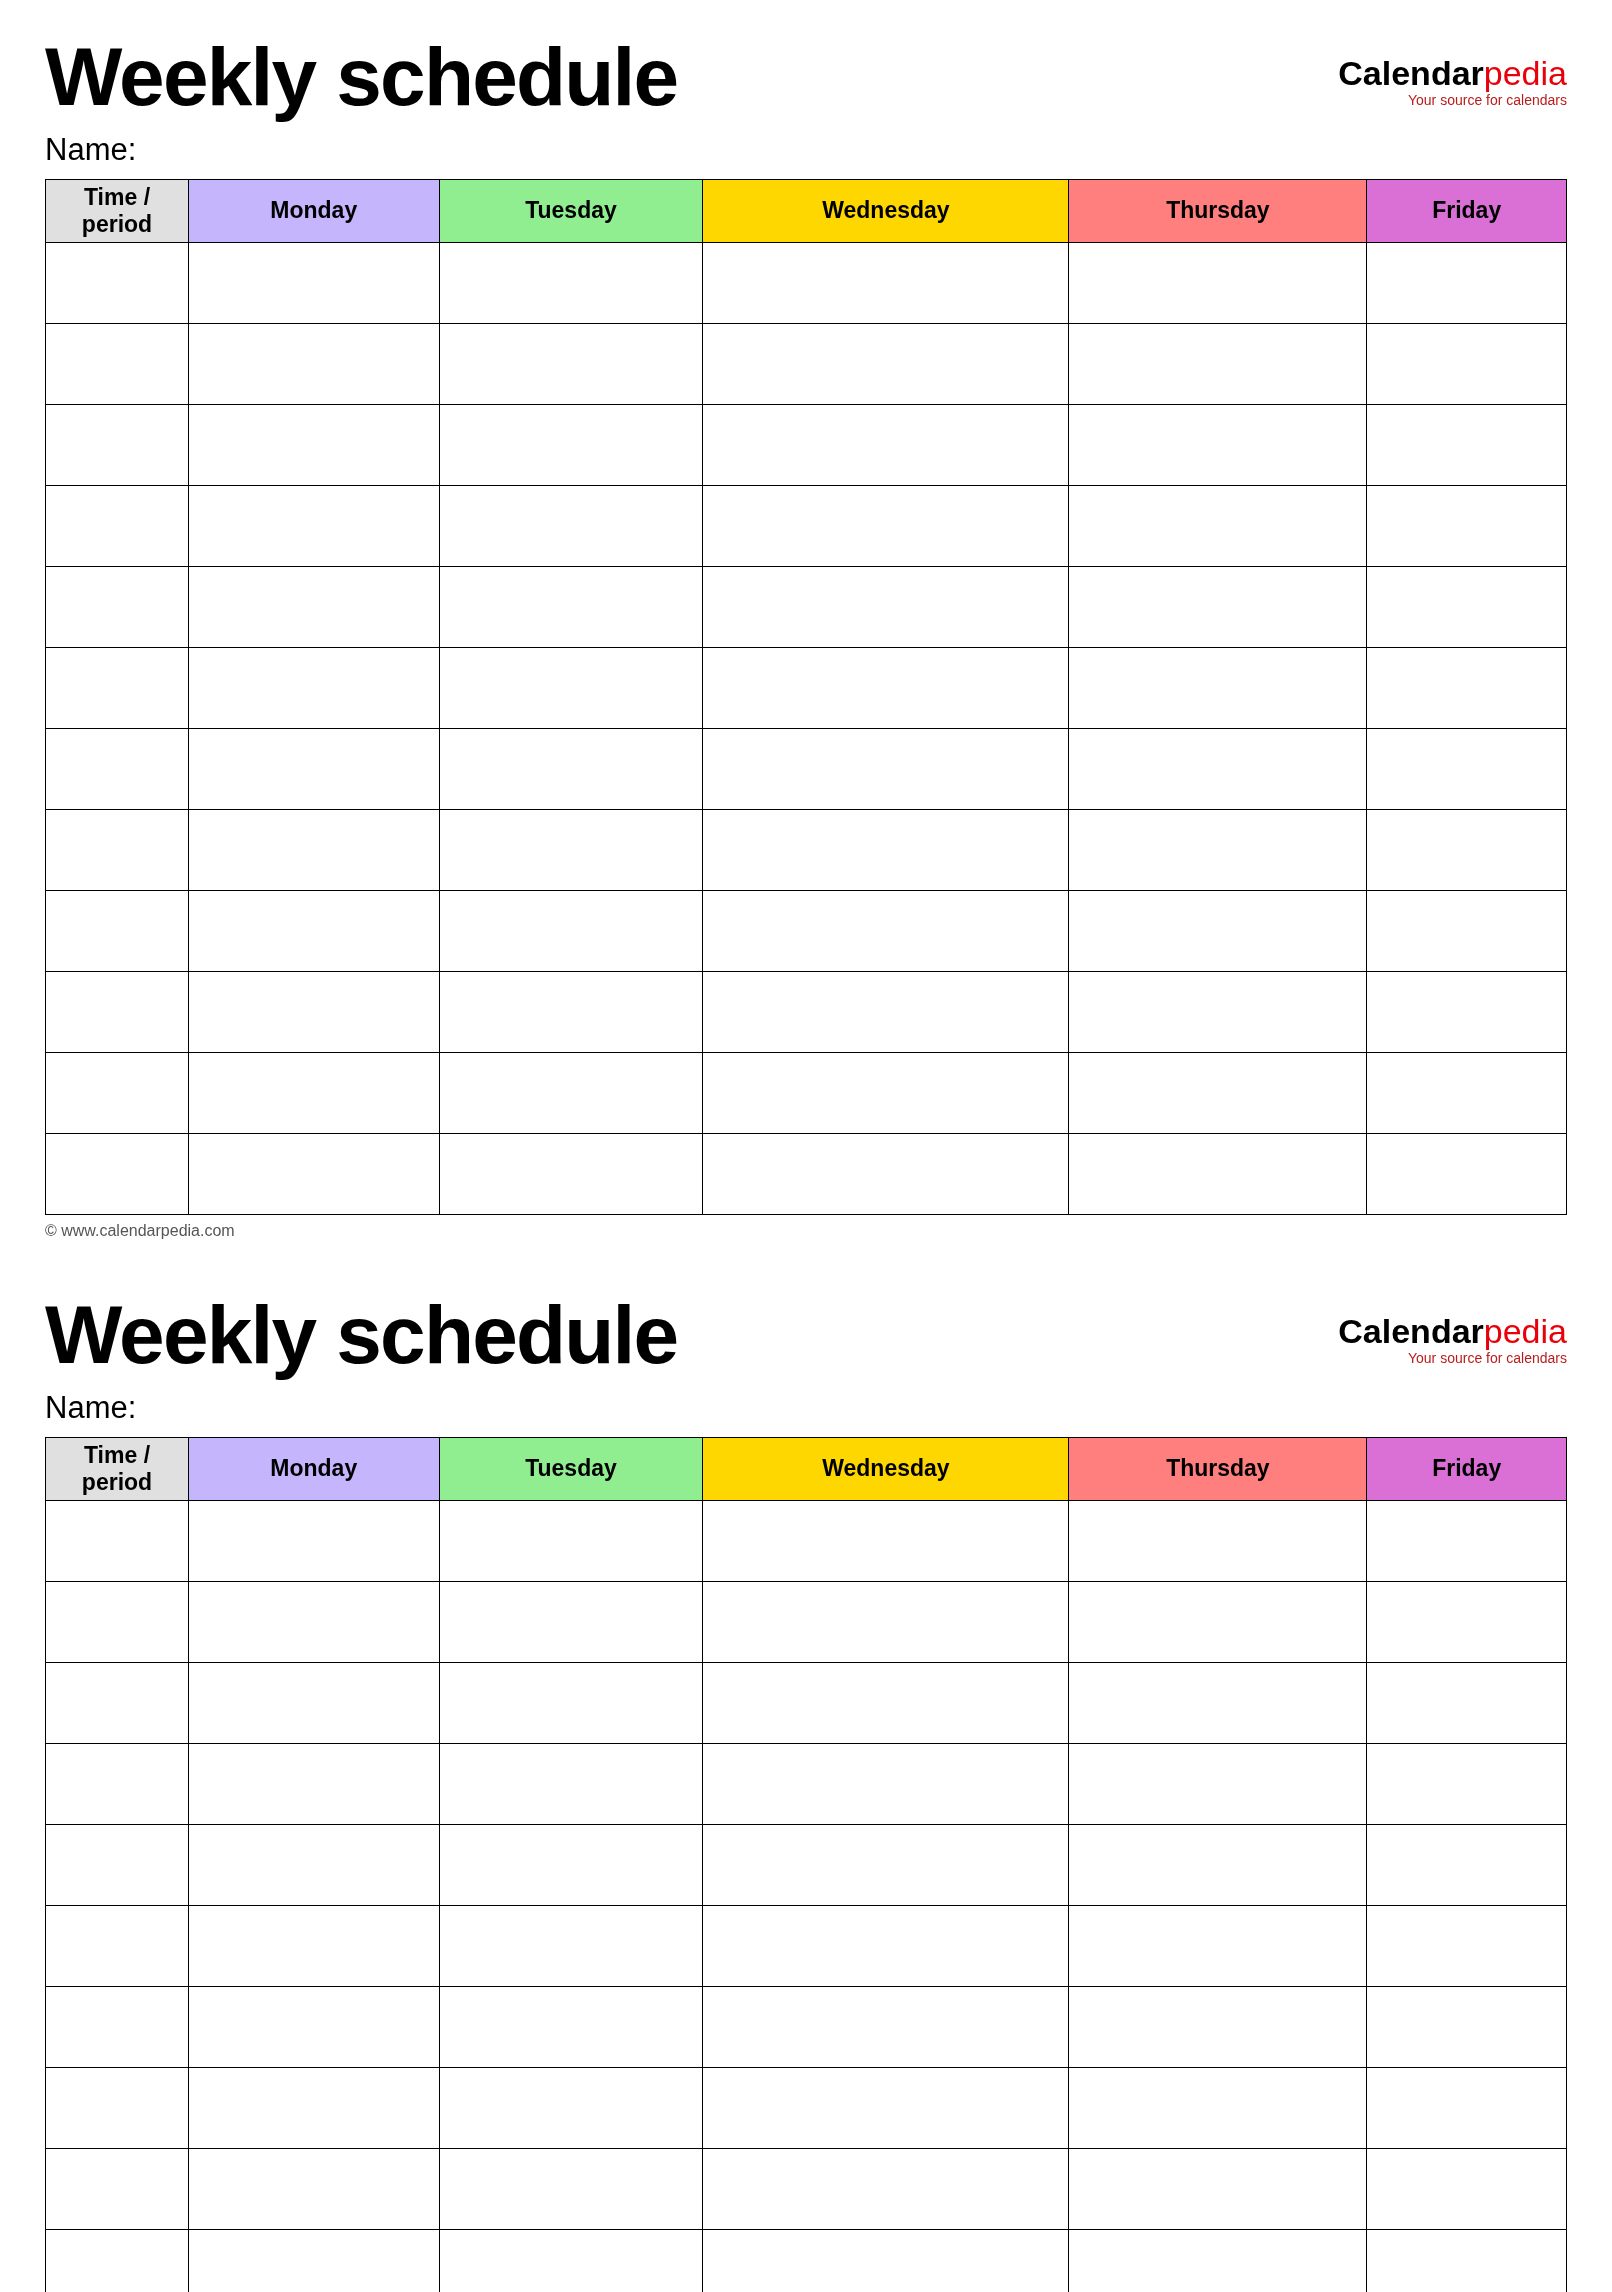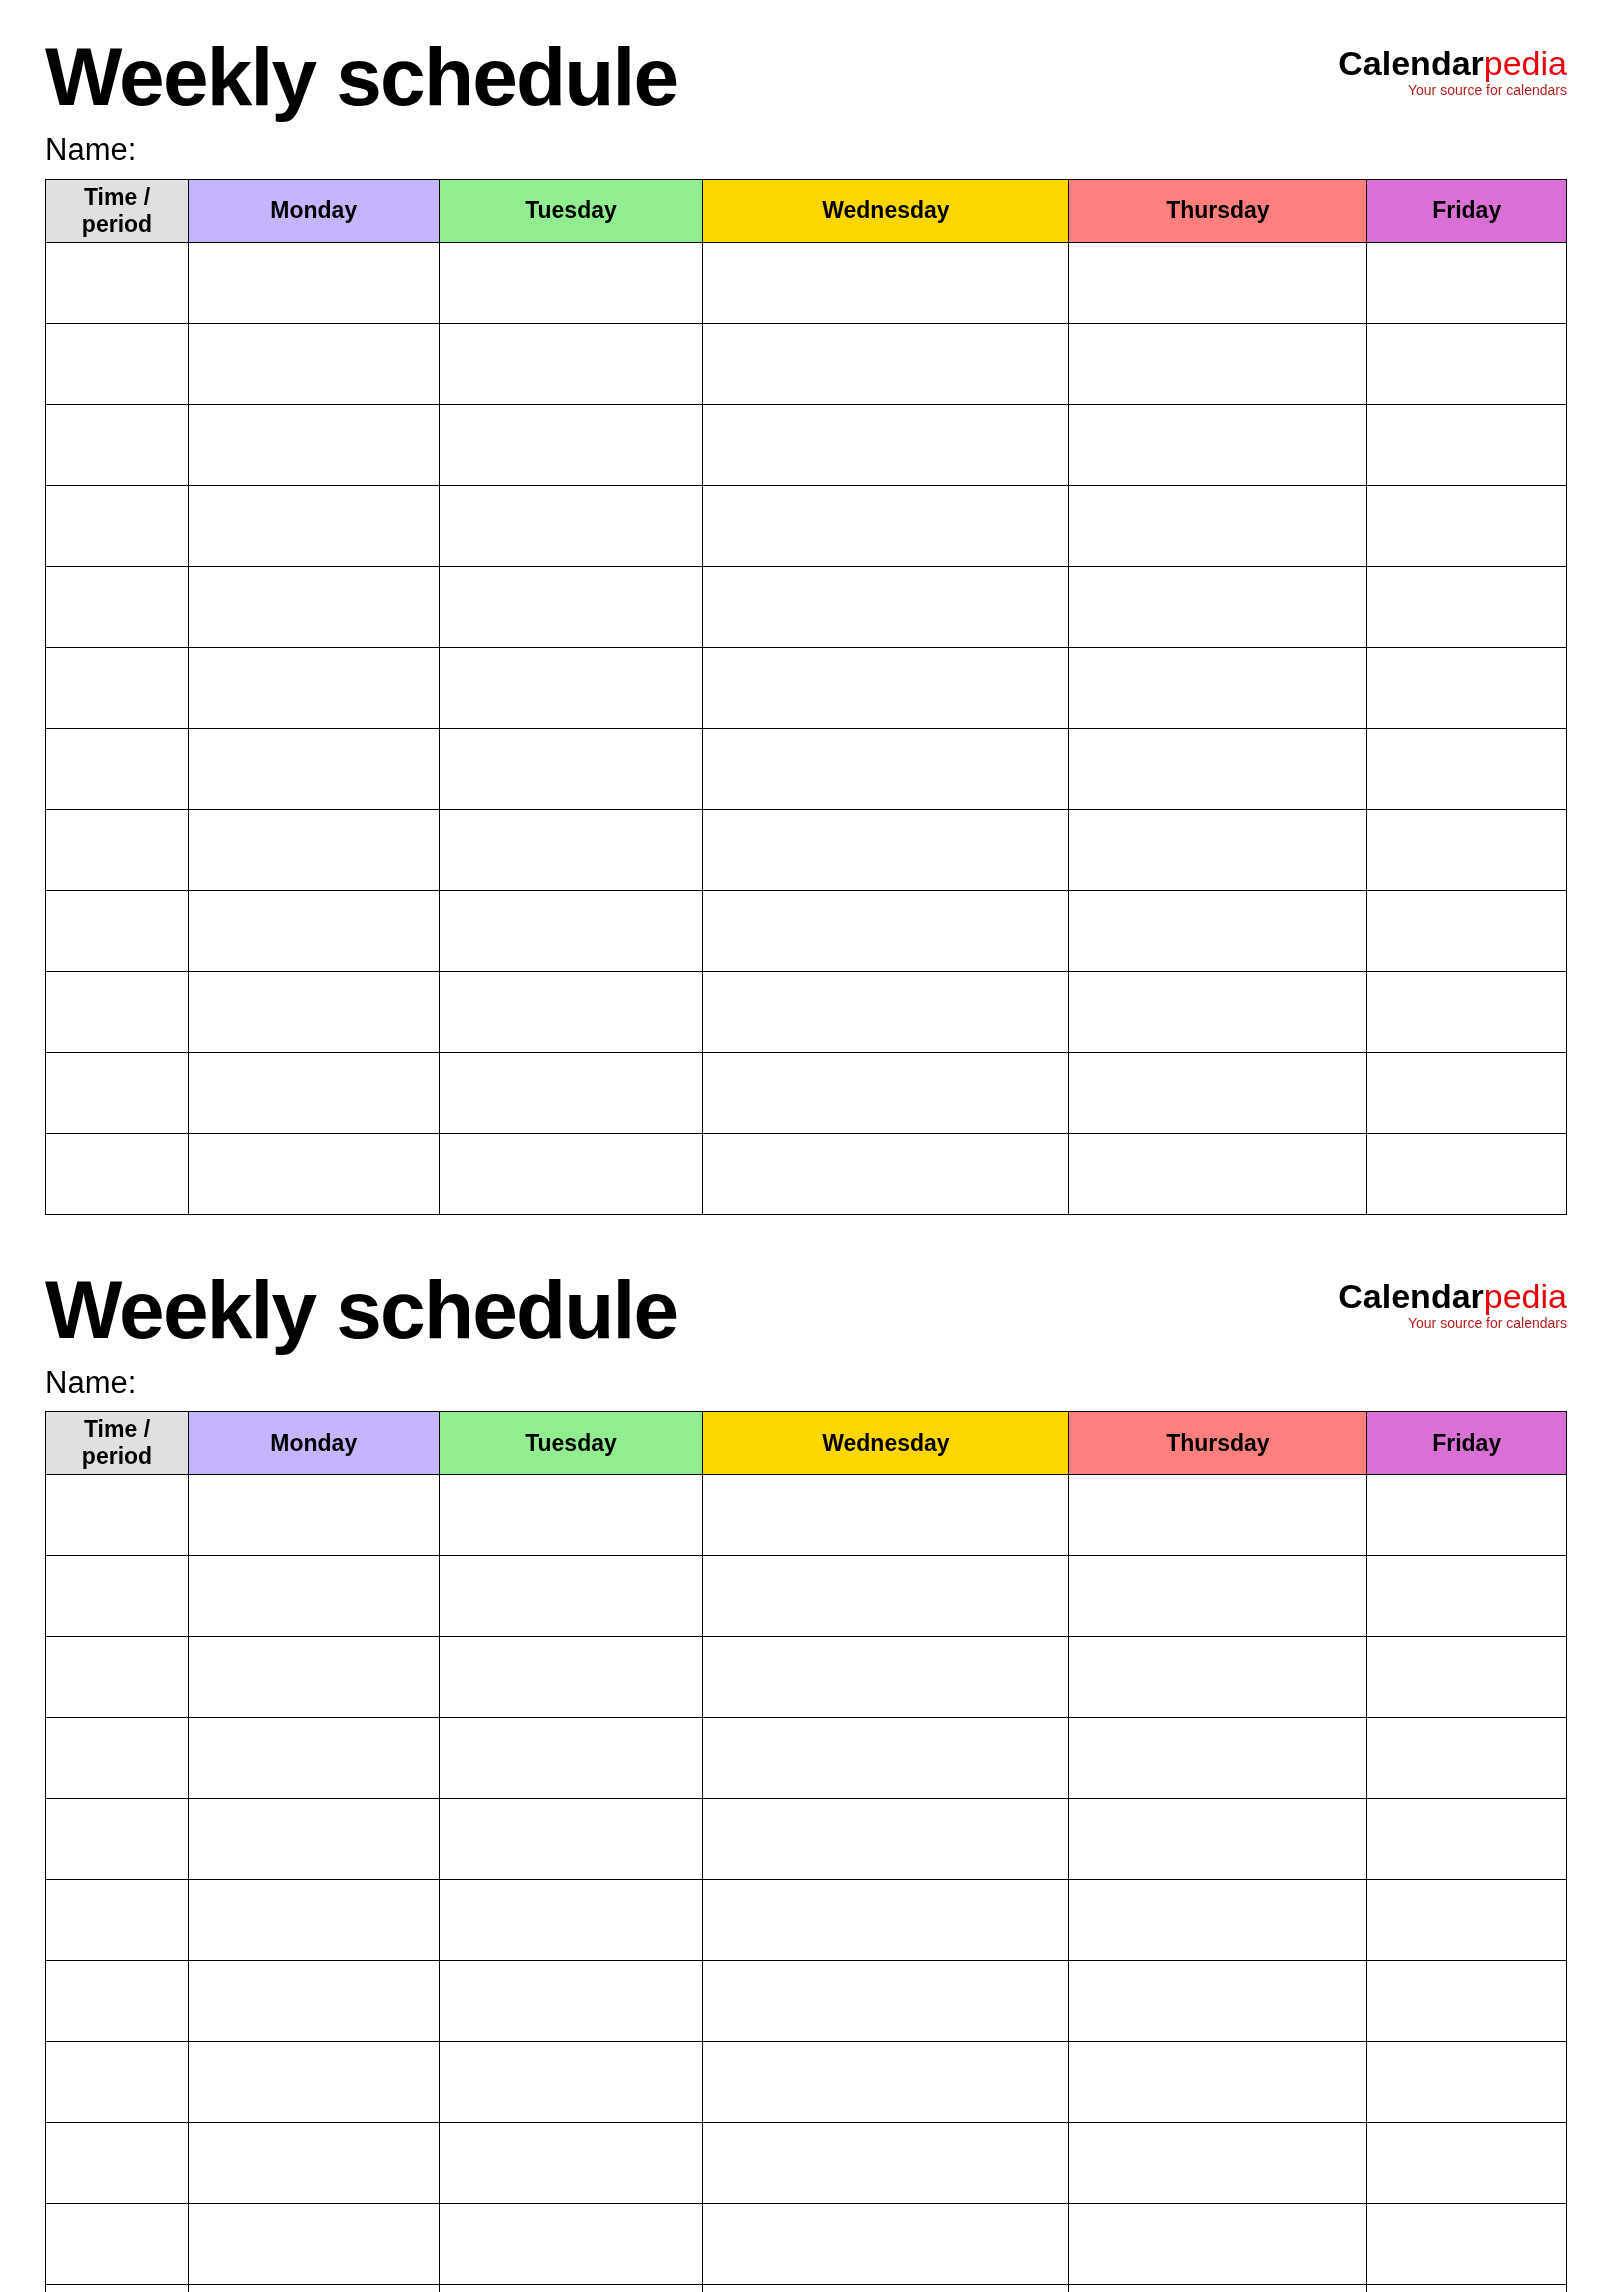--- a/index.html
+++ b/index.html
@@ -16,21 +16,21 @@
       padding: 36px 45px;
     }
 
     .page-section {
       margin-bottom: 54px;
     }
 
     .header-row {
       display: flex;
       justify-content: space-between;
-      align-items: flex-start;
+      align-items: center;
       margin-bottom: 7.2px;
     }
 
     .page-title {
       font-size: 82px;
       font-weight: 900;
       color: #000000;
       line-height: 1.0;
       letter-spacing: -1.8px;
     }
@@ -264,20 +264,21 @@
           <td></td>
           <td></td>
           <td></td>
           <td></td>
           <td></td>
           <td></td>
         </tr>
       </tbody>
   </table>
 
+  <div class="footer-text">© www.calendarpedia.com</div>
 </div>
 
 <div class="page-section">
   <div class="header-row">
     <h1 class="page-title">Weekly schedule</h1>
     <div class="logo-container">
       <div class="logo-text">
         <span class="calendar">Calendar</span><span class="pedia">pedia</span>
       </div>
       <div class="logo-subtitle">Your source for calendars</div>

